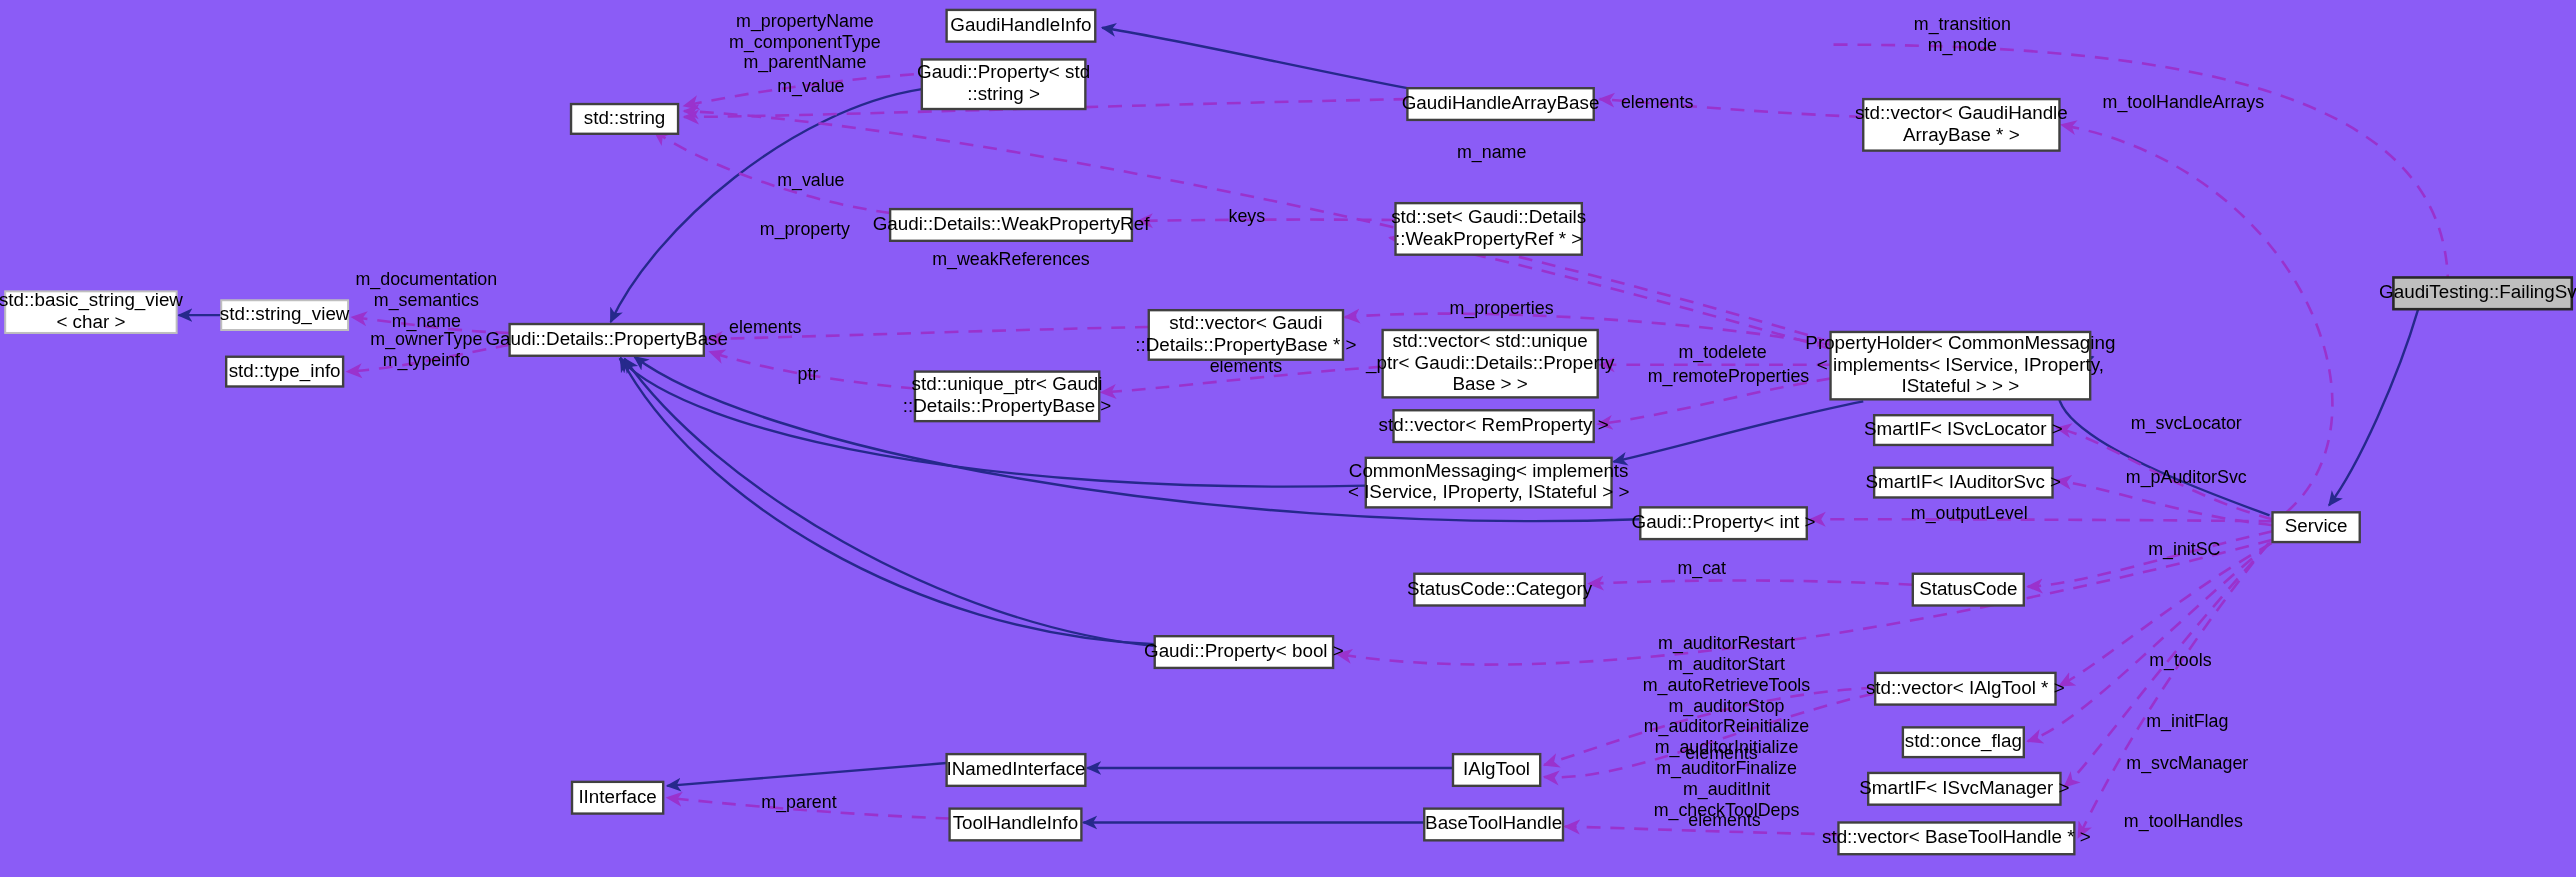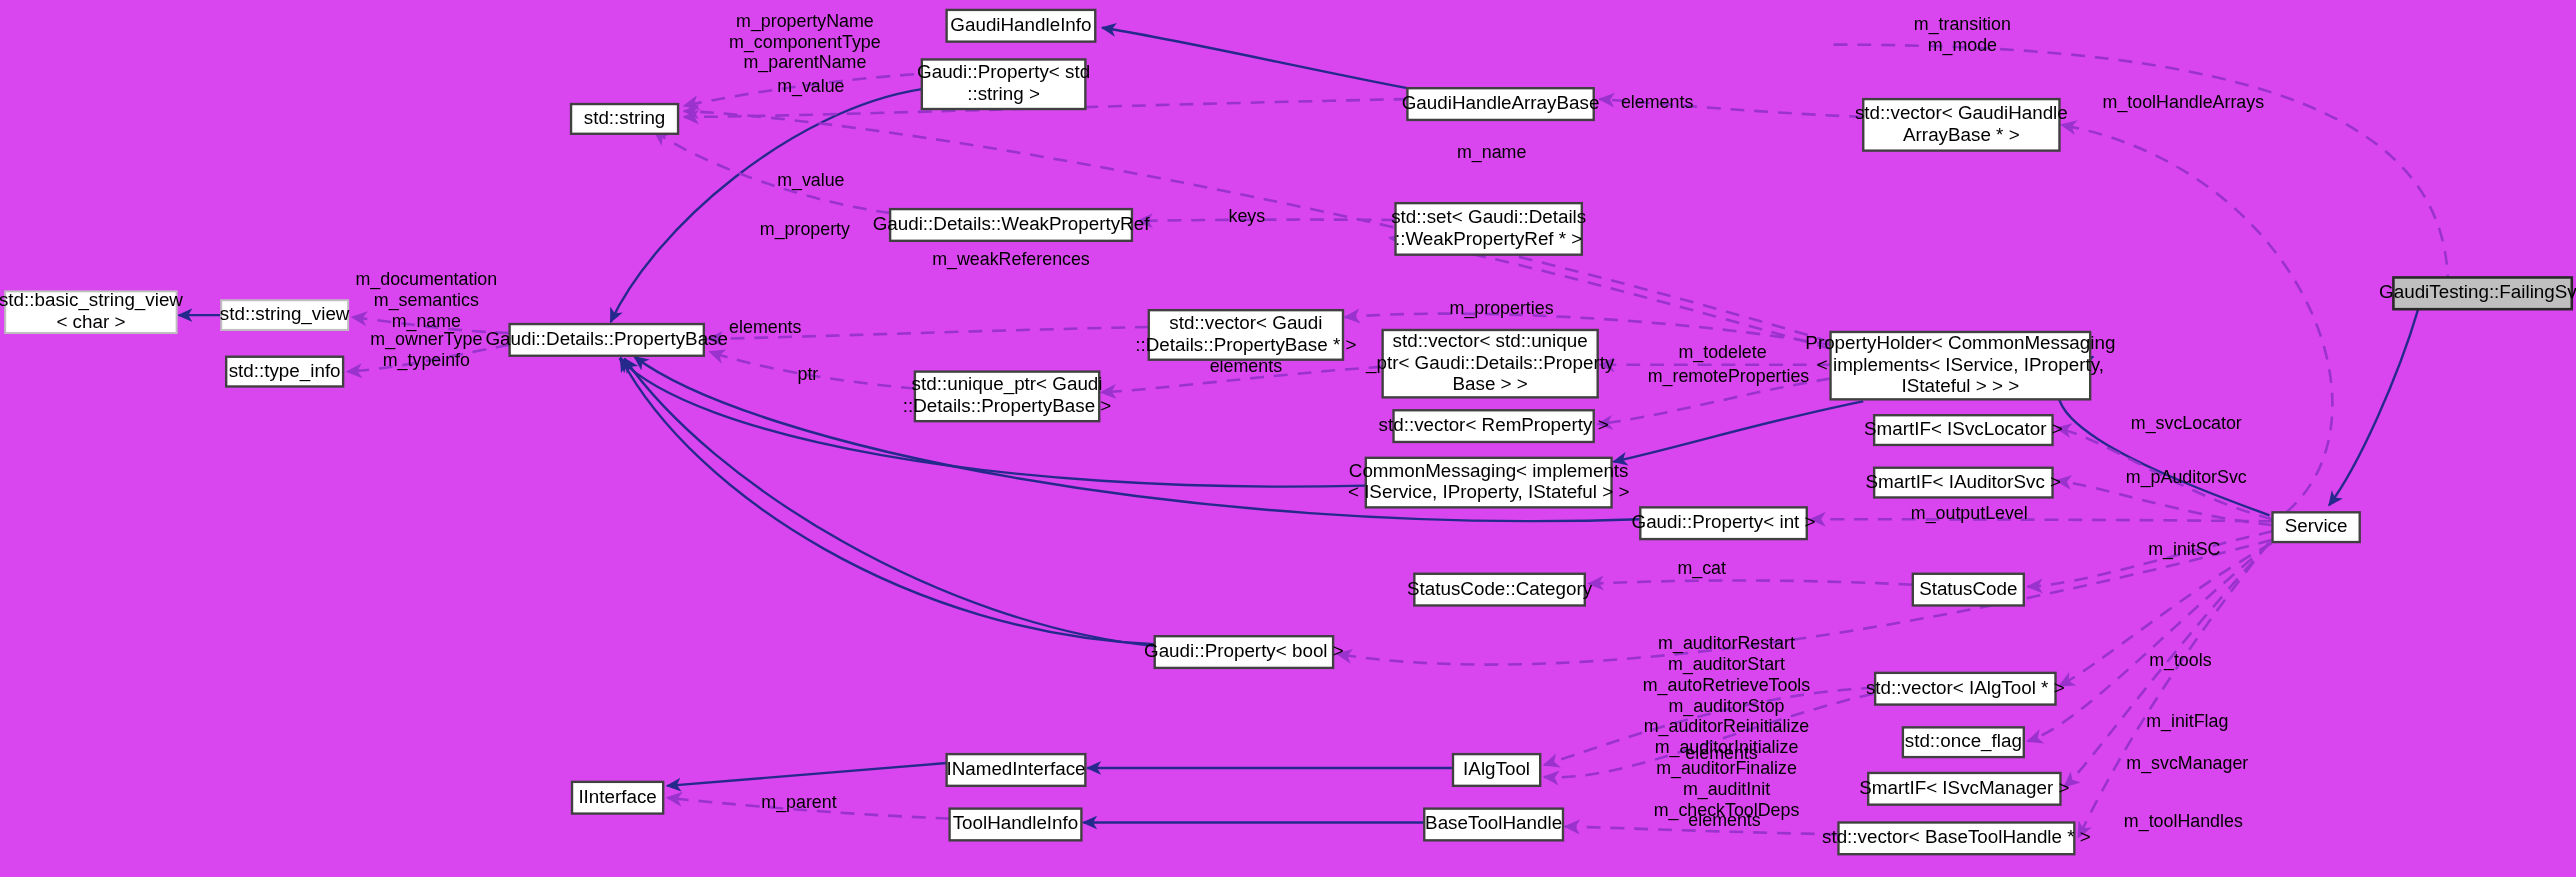--- a/index.html
+++ b/index.html
@@ -8,21 +8,21 @@
     padding: 0;
     background: #ffffff;
   }
   body {
     font-family: "Liberation Sans", sans-serif;
   }
   #diagram-root {
     position: relative;
     width: 2576px;
     height: 877px;
-    background: #d946ef;
+    background: #8b5cf6;
     overflow: hidden;
   }
   svg#graph-canvas {
     position: absolute;
     top: 0;
     left: 0;
     width: 2576px;
     height: 877px;
     display: block;
   }

